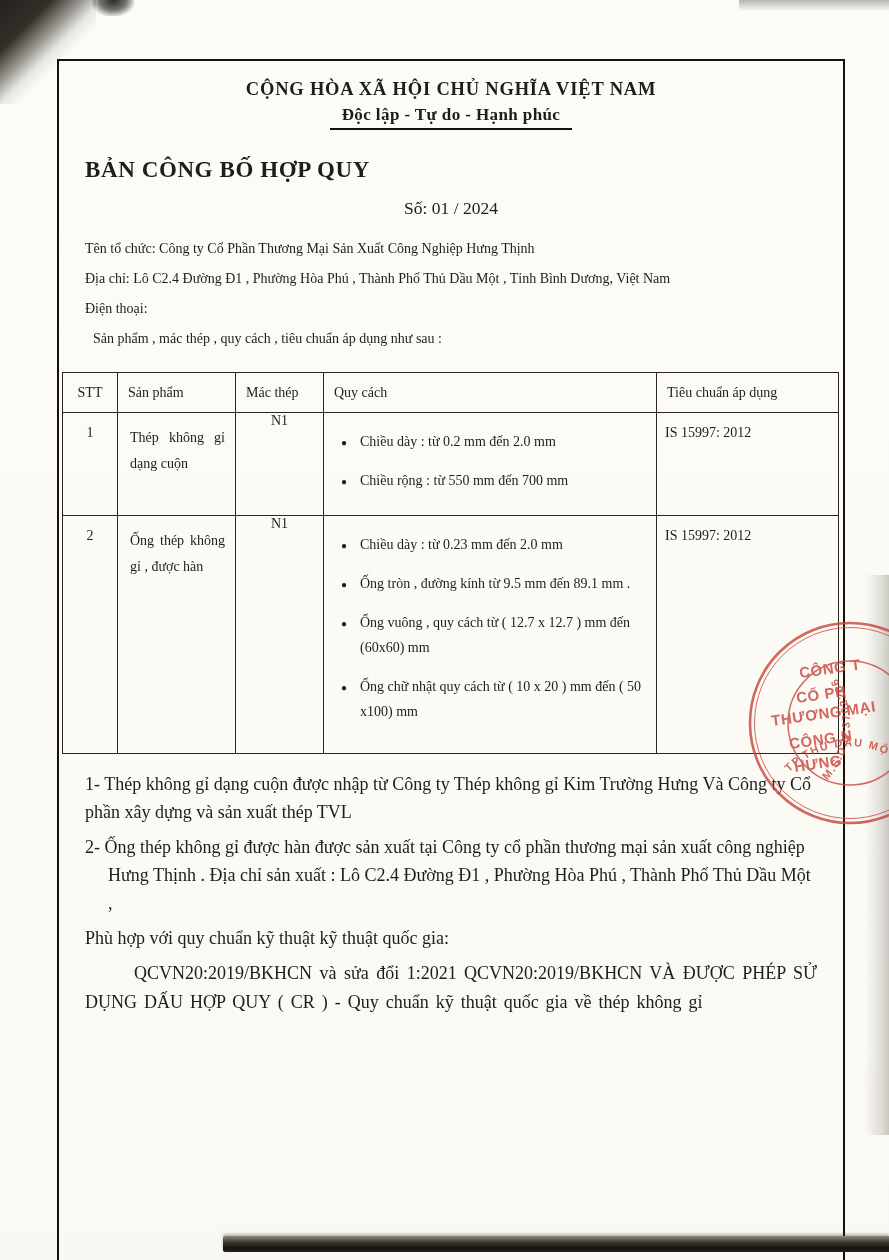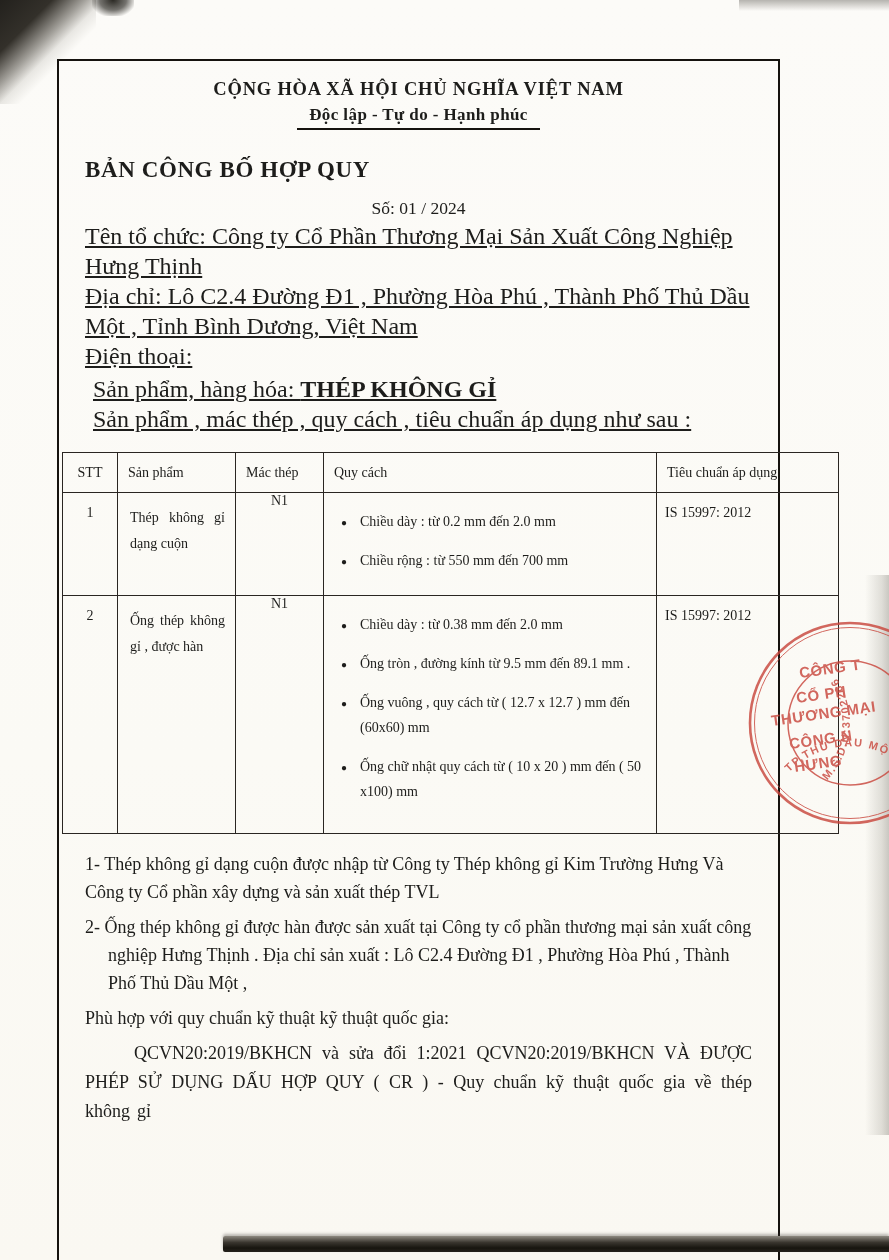--- a/index.html
+++ b/index.html
@@ -31,35 +31,35 @@
   }
   .bottom-band {
     position:absolute; left:223px; top:1236px; width:666px; height:16px;
     border-radius:2px 0 0 2px;
     background:linear-gradient(180deg,#8e8a81 0%, #3a362f 40%, #17150f 75%, #26231d 100%);
     box-shadow:0 -2px 3px rgba(60,58,52,.35);
   }
 
   
   .frame {
-    position:absolute; left:57px; top:59px; width:723px; height:1201px;
+    position:absolute; left:57px; top:59px; width:788px; height:1201px;
     border:2px solid #15120e; border-bottom:none;
     padding:16px 26px 0 26px;
   }
 
   .nat-title { text-align:center; font-weight:bold; font-size:18.5px; letter-spacing:.8px; margin-top:2px; }
   .motto-row { text-align:center; margin-top:5px; }
   .motto {
     display:inline-block; font-weight:bold; font-size:17px;
     padding:0 12px 3px 12px; border-bottom:2px solid #15120e; letter-spacing:.4px;
   }
   .doc-title { text-align:left; font-weight:bold; font-size:23px; letter-spacing:.6px; margin-top:27px; }
   .doc-number { text-align:center; font-size:17.5px; margin-top:15px; }
 
-  .info { margin-top:2px; font-size:24px; line-height:30px;text-decoration:underline; }
+  .info { margin-top:15px; font-size:14px; line-height:30px; }
   .info p { margin:0; }
   .indent-sm { margin-left:8px !important; }
   .gap-top { margin-top:3px !important; }
   .product-value { font-weight:bold; }
 
   
   table.spec-table {
     border-collapse:collapse; table-layout:fixed;
     width:776px; margin:18px 0 16px -23px;
     font-size:14px;
@@ -124,21 +124,20 @@
       <span class="motto">Độc lập - Tự do - Hạnh phúc</span>
     </div>
 
     <div class="doc-title">BẢN CÔNG BỐ HỢP QUY</div>
     <div class="doc-number">Số: 01 / 2024</div>
 
     <div class="info">
       <p>Tên tổ chức: Công ty Cổ Phần Thương Mại Sản Xuất Công Nghiệp Hưng Thịnh</p>
       <p>Địa chỉ: Lô C2.4 Đường Đ1 , Phường Hòa Phú , Thành Phố Thủ Dầu Một , Tỉnh Bình Dương, Việt Nam</p>
       <p>Điện thoại:</p>
-      <p class="indent-sm gap-top"><span>Sản phẩm, hàng hóa: </span><span class="product-value">THÉP KHÔNG GỈ</span></p>
       <p class="indent-sm">Sản phẩm , mác thép , quy cách , tiêu chuẩn áp dụng như sau :</p>
     </div>
 
     <table class="spec-table">
       <colgroup>
         <col style="width:55px">
           <col style="width:118px">
           <col style="width:88px">
           <col style="width:333px">
           <col style="width:182px">
@@ -164,21 +163,21 @@
             </ul>
           </td>
           <td class="standard">IS 15997: 2012</td>
         </tr>
         <tr class="row2">
           <td class="stt">2</td>
           <td class="product">Ống thép không gỉ , được hàn</td>
           <td class="grade">N1</td>
           <td class="specs">
             <ul class="spec-list">
-              <li>Chiều dày : từ 0.38 mm đến 2.0 mm</li>
+              <li>Chiều dày : từ 0.23 mm đến 2.0 mm</li>
               <li>Ống tròn , đường kính từ 9.5 mm đến 89.1 mm .</li>
               <li>Ống vuông , quy cách từ ( 12.7 x 12.7 ) mm đến (60x60) mm</li>
               <li>Ống chữ nhật quy cách từ ( 10 x 20 ) mm đến ( 50 x100) mm</li>
             </ul>
           </td>
           <td class="standard">IS 15997: 2012</td>
         </tr>
       </tbody>
     </table>
 

